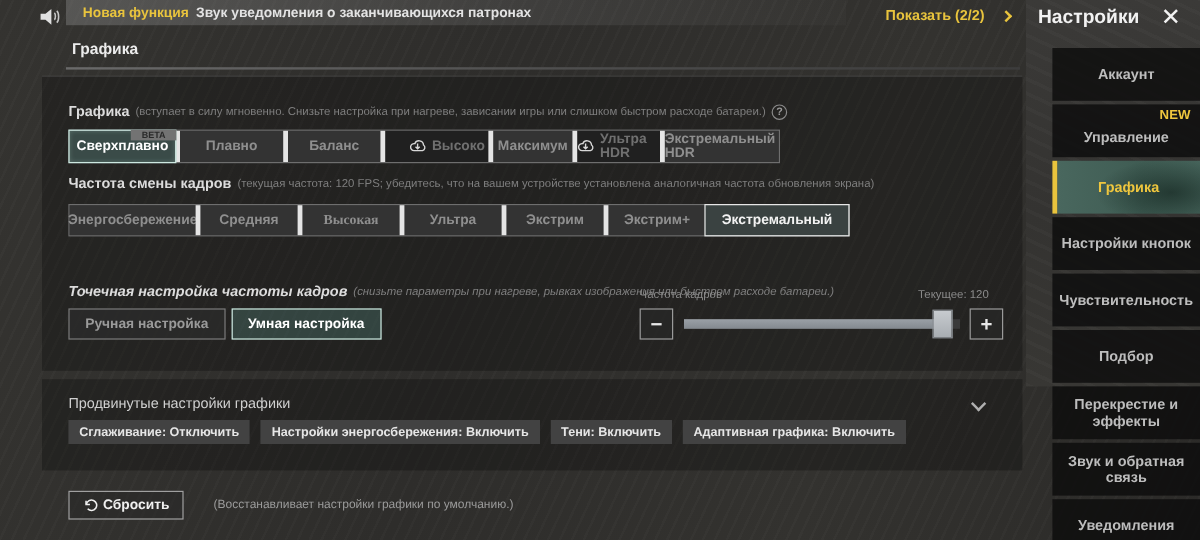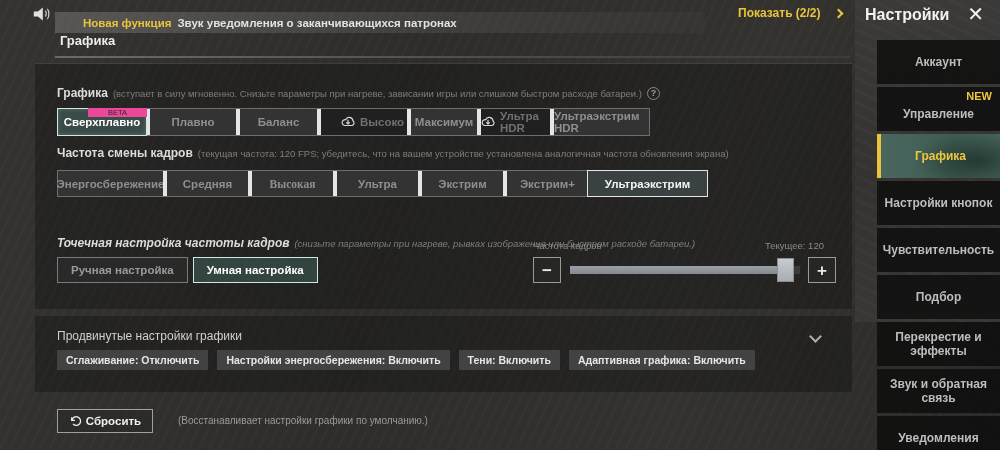--- a/index.html
+++ b/index.html
@@ -8,23 +8,23 @@
     position:relative;
     font-family:"Liberation Sans", sans-serif;
     background:
       repeating-linear-gradient(115deg, rgba(255,255,255,0.02) 0 2px, transparent 2px 9px),
       linear-gradient(105deg, #343330 0%, #2e2d2b 40%, #33322f 70%, #2b2a28 100%);
     color:#ddd;
   }
   
   .speaker { position:absolute; left:32px; top:5px; width:20px; height:18px; }
   .banner {
-    position:absolute; left:55px; top:12px; width:650px; height:21px;
+    position:absolute; left:55px; top:0; width:650px; height:21px;
     background:linear-gradient(90deg, rgba(140,140,140,0.40), rgba(120,120,120,0.18) 70%, rgba(120,120,120,0.05));
-    display:flex; align-items:center; padding-left:28px; gap:6px;
+    display:flex; align-items:center; padding-left:14px; gap:6px;
     font-size:11.5px; font-weight:bold;
   }
   .banner .tag { color:#e9c43d; }
   .banner .txt { color:#e3e3e3; }
   .show-link { position:absolute; left:738px; top:6px; display:flex; align-items:center; gap:14px;
     color:#e9c43d; font-size:12px; font-weight:bold; cursor:pointer; }
   .chev-r { width:7px; height:7px; border-right:2px solid #e9c43d; border-bottom:2px solid #e9c43d; transform:rotate(-45deg); }
   
   .page-tab { position:absolute; left:60px; top:33px; font-size:13px; font-weight:bold; color:#ececec; }
   .tab-divider { position:absolute; left:55px; top:56px; width:795px; height:2px;
@@ -43,22 +43,22 @@
   .segrow { position:absolute; display:flex; border:1px solid #6e6e6e; background:#2c2c2c; height:28px; }
   .opt { display:flex; align-items:center; justify-content:center; gap:5px;
     font-size:11.5px; font-weight:bold; color:#8f8f8f; border-left:4px solid #e5e5e5;
     background:rgba(58,58,58,0.55); position:relative; cursor:pointer; }
   .opt:first-child { border-left:none; }
   .opt.dark { background:rgba(30,30,30,0.85); color:#707070; }
   .opt.selected { background:rgba(96,158,148,0.28); border:1px solid #cde8e0;
     color:#fff; margin:-1px; z-index:2; box-shadow:0 0 4px rgba(190,230,220,0.25) inset; }
   .opt.selected-w { background:rgba(150,205,195,0.14); border:1px solid #e6e6e6;
     color:#f2f2f2; margin:-1px; z-index:2; }
-  .beta { position:absolute; top:-1px; right:-1px; background:#ec4899; color:#2a2a2a;
-    font-size:7.5px; font-weight:normal; padding:0 20px; line-height:9px; }
+  .beta { position:absolute; top:-1px; right:-1px; background:#737373; color:#2a2a2a;
+    font-size:7.5px; font-weight:bold; padding:0 9px; line-height:9px; }
   
   .modes { position:absolute; display:flex; gap:5px; }
   .mode-btn { height:26px; display:flex; align-items:center; justify-content:center;
     padding:0 13px; font-size:11.5px; font-weight:bold; cursor:pointer; }
   .mode-btn.plain { border:1px solid #7a7a7a; background:rgba(44,44,44,0.7); color:#9a9a9a; }
   .mode-btn.selected { border:1px solid #cde8e0; background:rgba(96,158,148,0.28); color:#fff; }
   
   .slider-label { position:absolute; font-size:9.5px; color:#8a8a8a; }
   .stepper { position:absolute; width:28px; height:26px; border:1px solid #9a9a9a;
     background:rgba(40,40,40,0.7); color:#e8e8e8; font-size:17px; font-weight:bold;
@@ -117,21 +117,21 @@
   <span class="chev-r"></span>
 </div>
 
 <div class="page-tab">Графика</div>
 <div class="tab-divider"></div>
 
 <div class="panel1">
 
   <div class="sec-head" style="left:22px; top:22px;">
     <span class="sec-title">Графика</span>
-    <span class="sec-desc">(вступает в силу мгновенно. Снизьте параметры при нагреве, зависании игры или слишком быстром расходе батареи.)</span>
+    <span class="sec-desc">(вступает в силу мгновенно. Снизьте настройка при нагреве, зависании игры или слишком быстром расходе батареи.)</span>
     <span class="help">?</span>
   </div>
   <div class="segrow" style="left:22px; top:44px;">
     <div class="opt selected" style="width:90px;">
       <span>Сверхплавно</span>
       <span class="beta">BETA</span>
     </div>
     <div class="opt" style="width:90px;">
       <span>Плавно</span>
     </div>
@@ -153,21 +153,21 @@
     <div class="opt dark" style="width:73px;">
       <span>
         <svg width="14" height="12" viewBox="0 0 24 20">
             <path d="M7 16a5 5 0 1 1 1-9.9A6.5 6.5 0 0 1 20.5 8 4.5 4.5 0 0 1 19 16z" fill="none" stroke="#d8d8d8" stroke-width="2"></path>
             <path d="M12 6v7M9 10.5l3 3 3-3" fill="none" stroke="#d8d8d8" stroke-width="2"></path>
           </svg>
       </span>
       <span>Ультра HDR</span>
     </div>
     <div class="opt" style="width:99px;">
-      <span>Ультраэкстрим HDR</span>
+      <span>Экстремальный HDR</span>
     </div>
   </div>
 
   <div class="sec-head" style="left:22px; top:82px;">
     <span class="sec-title">Частота смены кадров</span>
     <span class="sec-desc">(текущая частота: 120 FPS; убедитесь, что на вашем устройстве установлена аналогичная частота обновления экрана)</span>
   </div>
   <div class="segrow" style="left:22px; top:106px; height:27px;">
     <div class="opt" style="width:105px;">
       <span>Энергосбережение</span>
@@ -181,21 +181,21 @@
     <div class="opt" style="width:85px;">
       <span>Ультра</span>
     </div>
     <div class="opt" style="width:85px;">
       <span>Экстрим</span>
     </div>
     <div class="opt" style="width:85px;">
       <span>Экстрим+</span>
     </div>
     <div class="opt selected-w" style="width:121px;">
-      <span>Ультраэкстрим</span>
+      <span>Экстремальный</span>
     </div>
   </div>
 
   <div class="sec-head" style="left:22px; top:172px;font-style:italic;">
     <span class="sec-title">Точечная настройка частоты кадров</span>
     <span class="sec-desc">(снизьте параметры при нагреве, рывках изображения или быстром расходе батареи.)</span>
   </div>
   <div class="modes" style="left:22px; top:193px;border-radius:13px;">
     <div class="mode-btn plain">
       <span>Ручная настройка</span>

